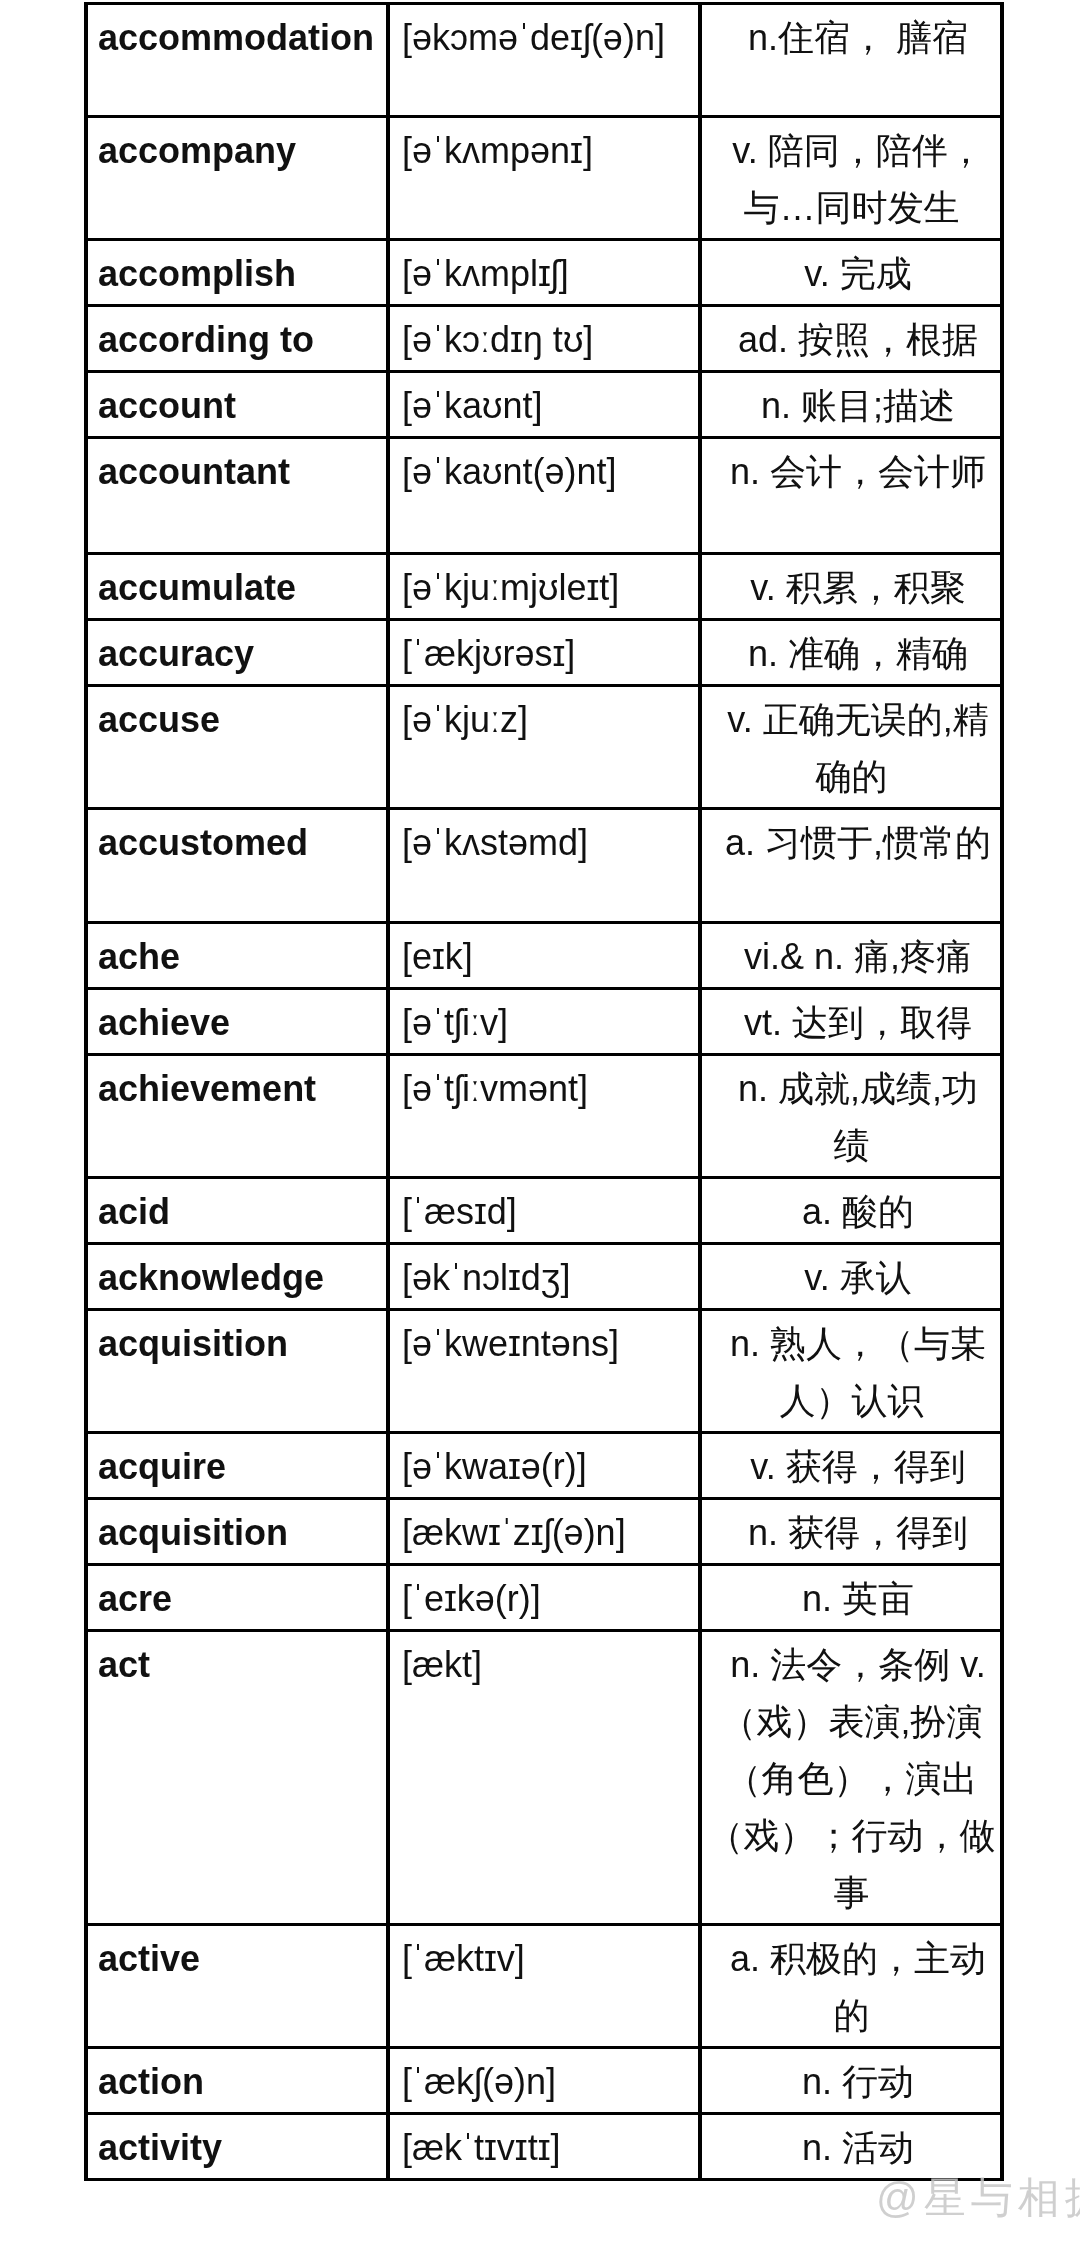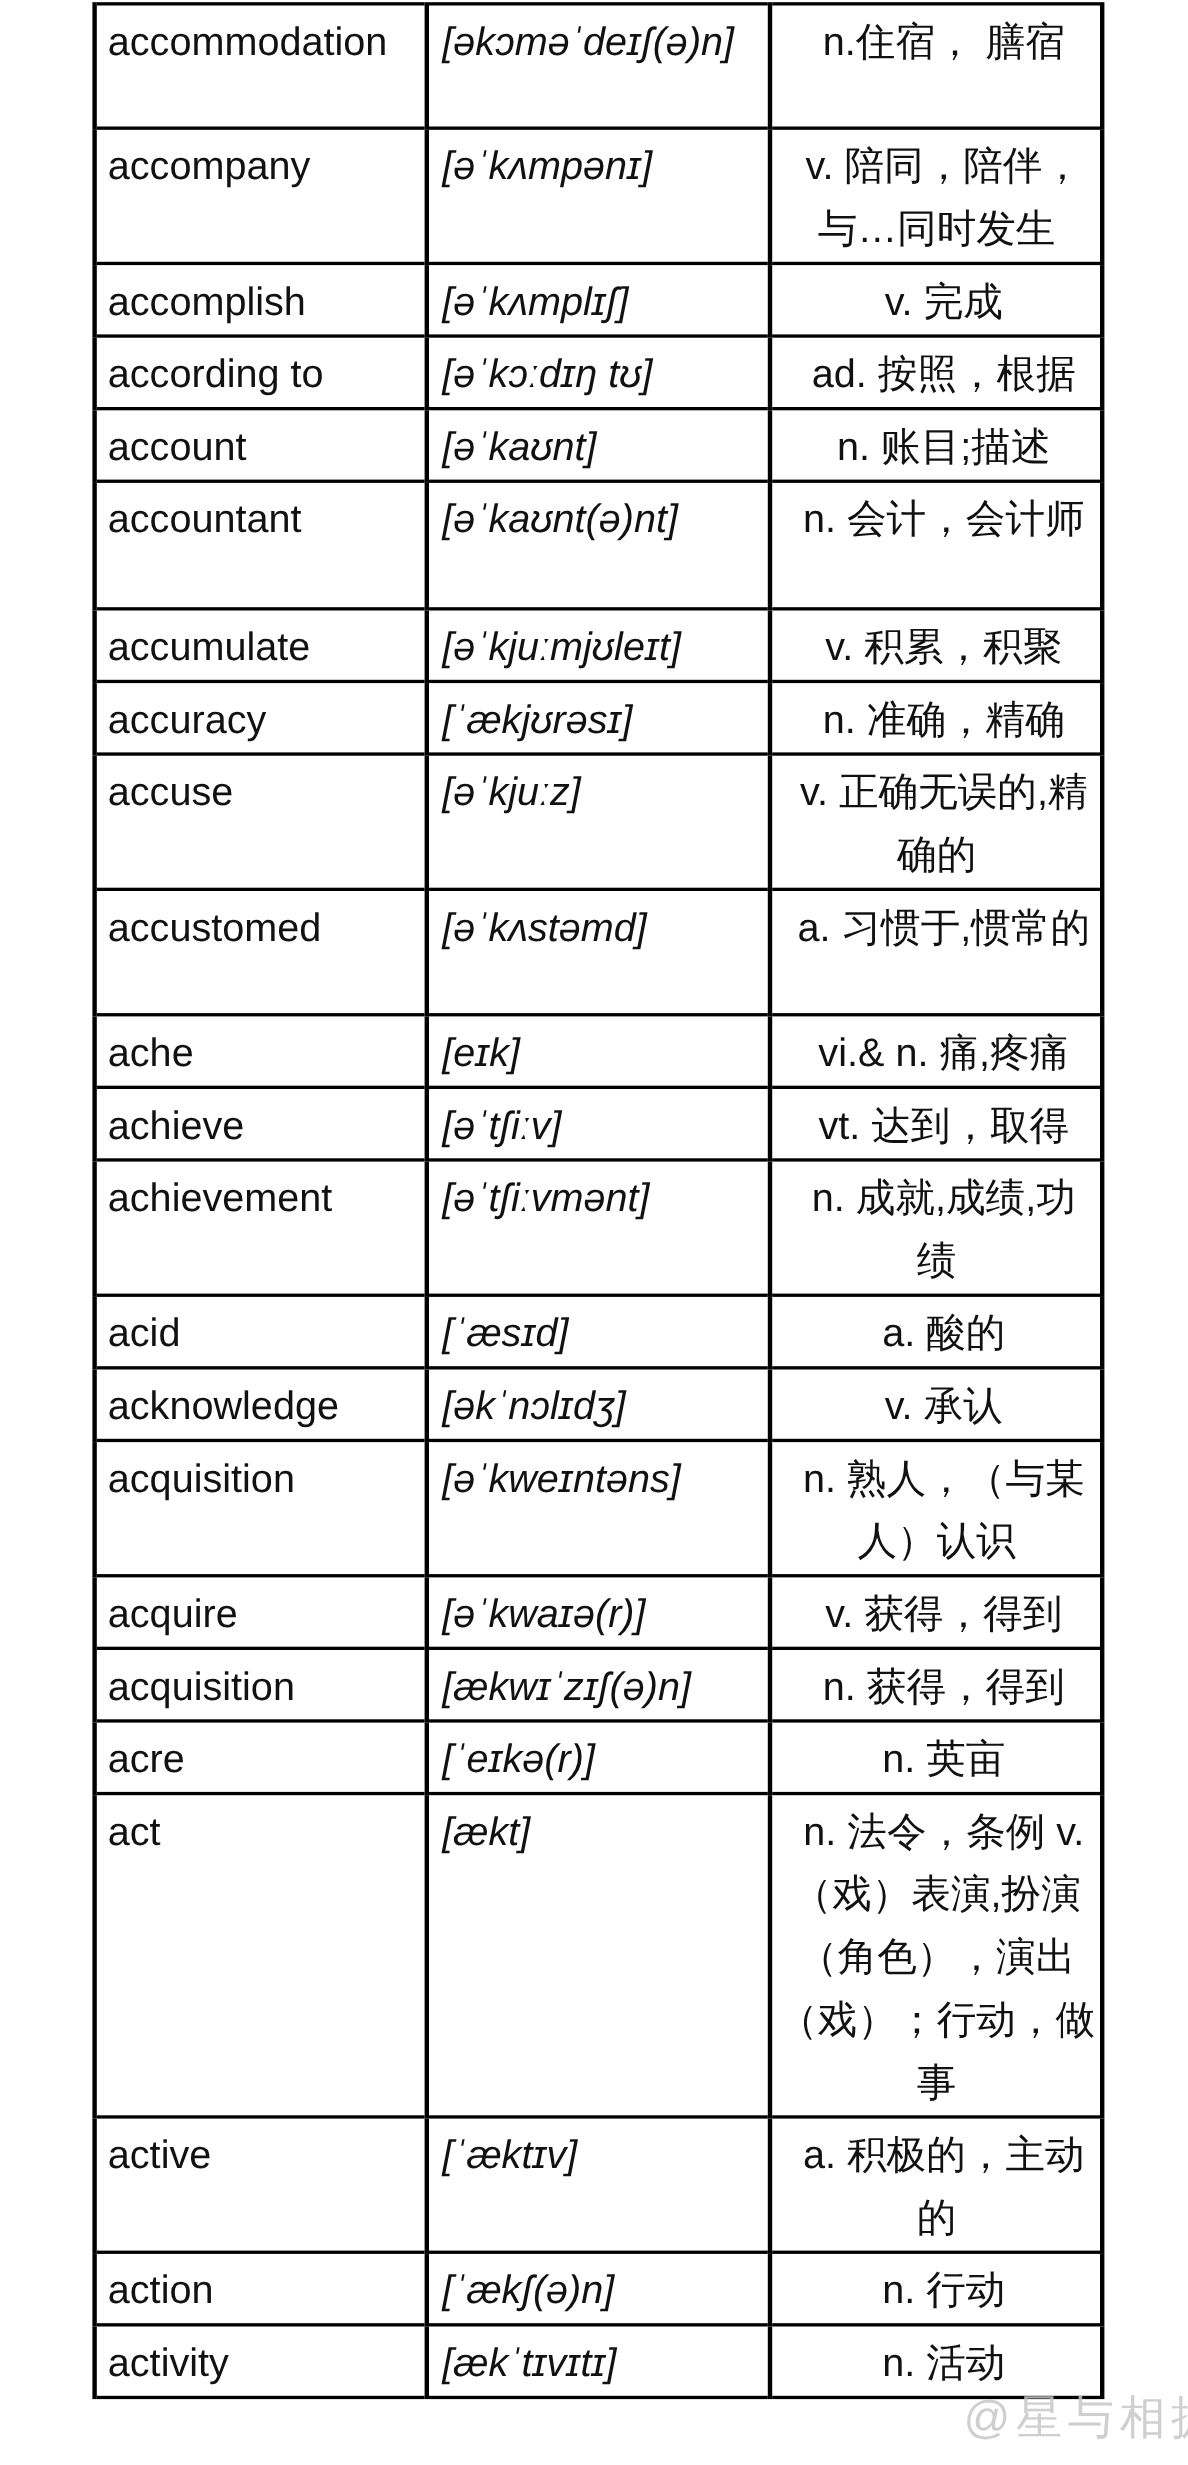--- a/index.html
+++ b/index.html
@@ -30,22 +30,22 @@
     border-style: solid;
     border-color: #000000;
     border-width: 3px 4px;
     vertical-align: top;
     font-size: 36px;
     line-height: 57px;
     color: #111111;
     overflow: hidden;
     word-break: break-word;
   }
-  td.c-word { padding: 4px 4px 2px 10px; }
-  td.c-phon { padding: 4px 4px 2px 12px; font-style: italic; }
+  td.c-word { padding: 4px 4px 2px 10px; font-weight: bold; }
+  td.c-phon { padding: 4px 4px 2px 12px; }
   td.c-mean { padding: 4px 4px 2px 5px; text-indent: 13px; text-align: center; }
   .watermark {
     position: absolute;
     left: 876px;
     top: 2170px;
     font-size: 42px;
     letter-spacing: 5px;
     color: rgba(199, 199, 199, 0.85);
     white-space: nowrap;
     z-index: 5;

